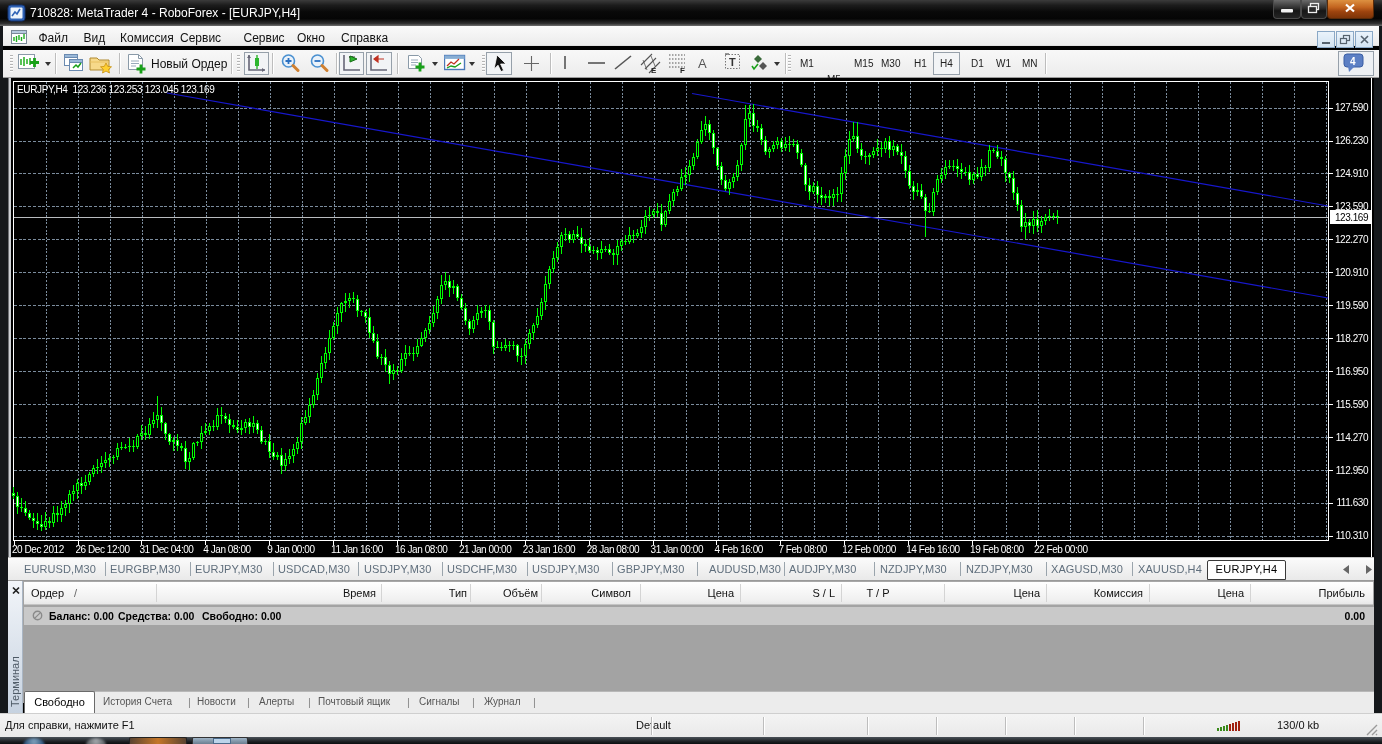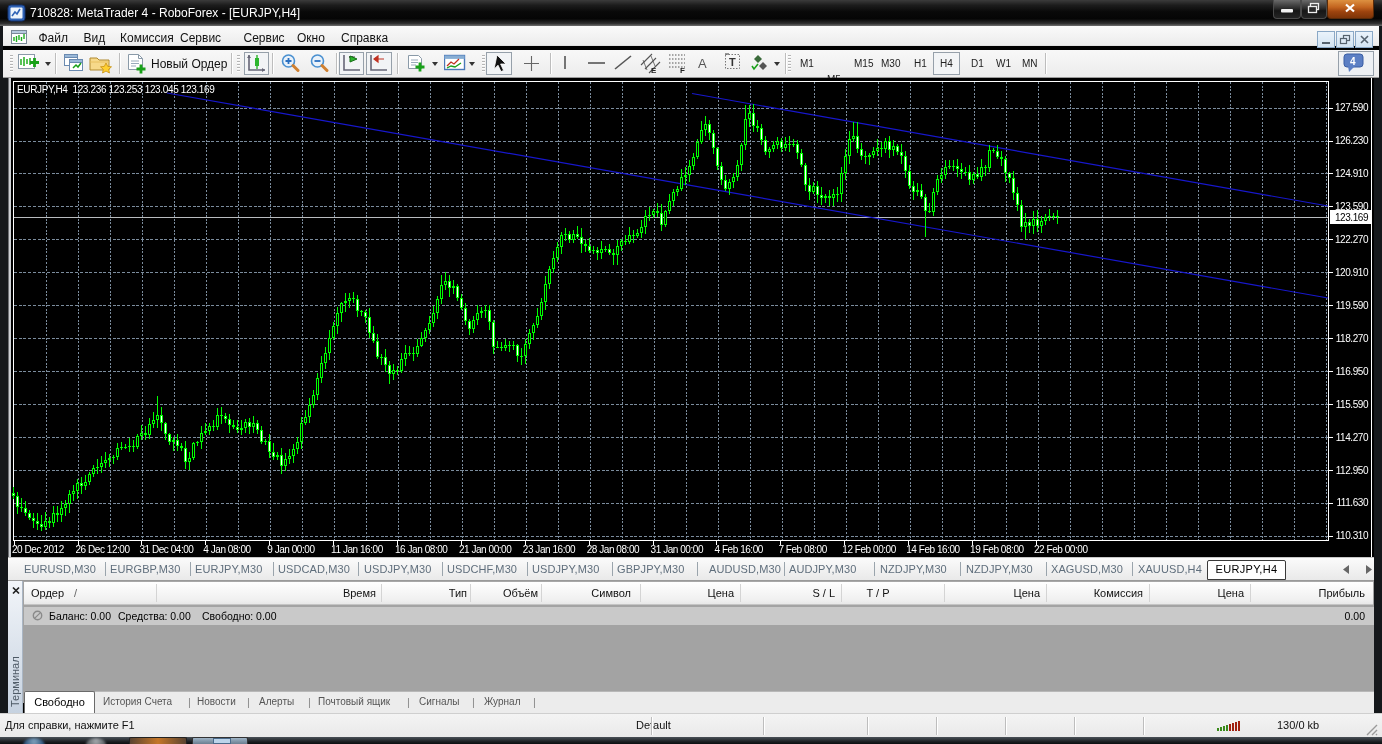--- a/index.html
+++ b/index.html
@@ -29,21 +29,21 @@
 #symtabs .sep{position:absolute;top:4px;height:14px;width:1px;background:#9aa4ac}
 #symtabs .active{position:absolute;left:1207px;top:2px;width:79px;height:20px;background:#fff;border:1px solid #3a3a3a;border-radius:2px 2px 0 0;font-size:11px;letter-spacing:0.3px;color:#000;text-align:center;line-height:17px}
 
 #term{left:0;top:581px;width:1382px;height:122px;background:#a3a3a3}
 #gutter{position:absolute;left:8px;top:0;width:15px;height:132px;background:linear-gradient(180deg,#f2f5f9,#c6d2e0);border-right:1px solid #aab6c4}
 
 #thead{position:absolute;left:24px;top:0;width:1349px;height:24px;background:linear-gradient(180deg,#ffffff,#f0f0f0 80%,#e8e8e8);border-top:1px solid #a8a8a8;border-bottom:1px solid #c4c4c4}
 #thead span{position:absolute;top:5px;font-size:11px;color:#111}
 #thead .csep{position:absolute;top:2px;height:18px;width:1px;background:#d4d4d4}
 #bal{position:absolute;left:24px;top:26px;width:1350px;height:18px;background:#c9c9c9}
-#bal span{position:absolute;top:3px;font-size:10.5px;font-weight:normal;color:#000}
+#bal span{position:absolute;top:3px;font-size:10.5px;font-weight:bold;color:#000}
 
 #btabs{left:24px;top:691px;width:1350px;height:22px;background:#ececec;border-top:1px solid #b8b8b8}
 #btabs .bt{position:absolute;top:4px;font-size:10px;color:#555}
 #btabs .sep{position:absolute;top:4px;font-size:11px;color:#888}
 #btabs .active{position:absolute;left:0px;top:-1px;width:71px;height:22px;background:#fff;border:1px solid #6a6a6a;border-bottom:none;border-radius:2px 2px 0 0;font-size:11px;color:#000;text-align:center;line-height:20px;font-weight:normal}
 
 #status{left:0;top:713px;width:1382px;height:24px;background:linear-gradient(180deg,#f4f4f4,#e9e9e9);border-top:1px solid #cfcfcf}
 #status span{position:absolute;top:5px;font-size:11px;color:#111}
 .ssep{position:absolute;top:3px;height:18px;width:2px;border-left:1px solid #bdbdbd;border-right:1px solid #fff}
 

